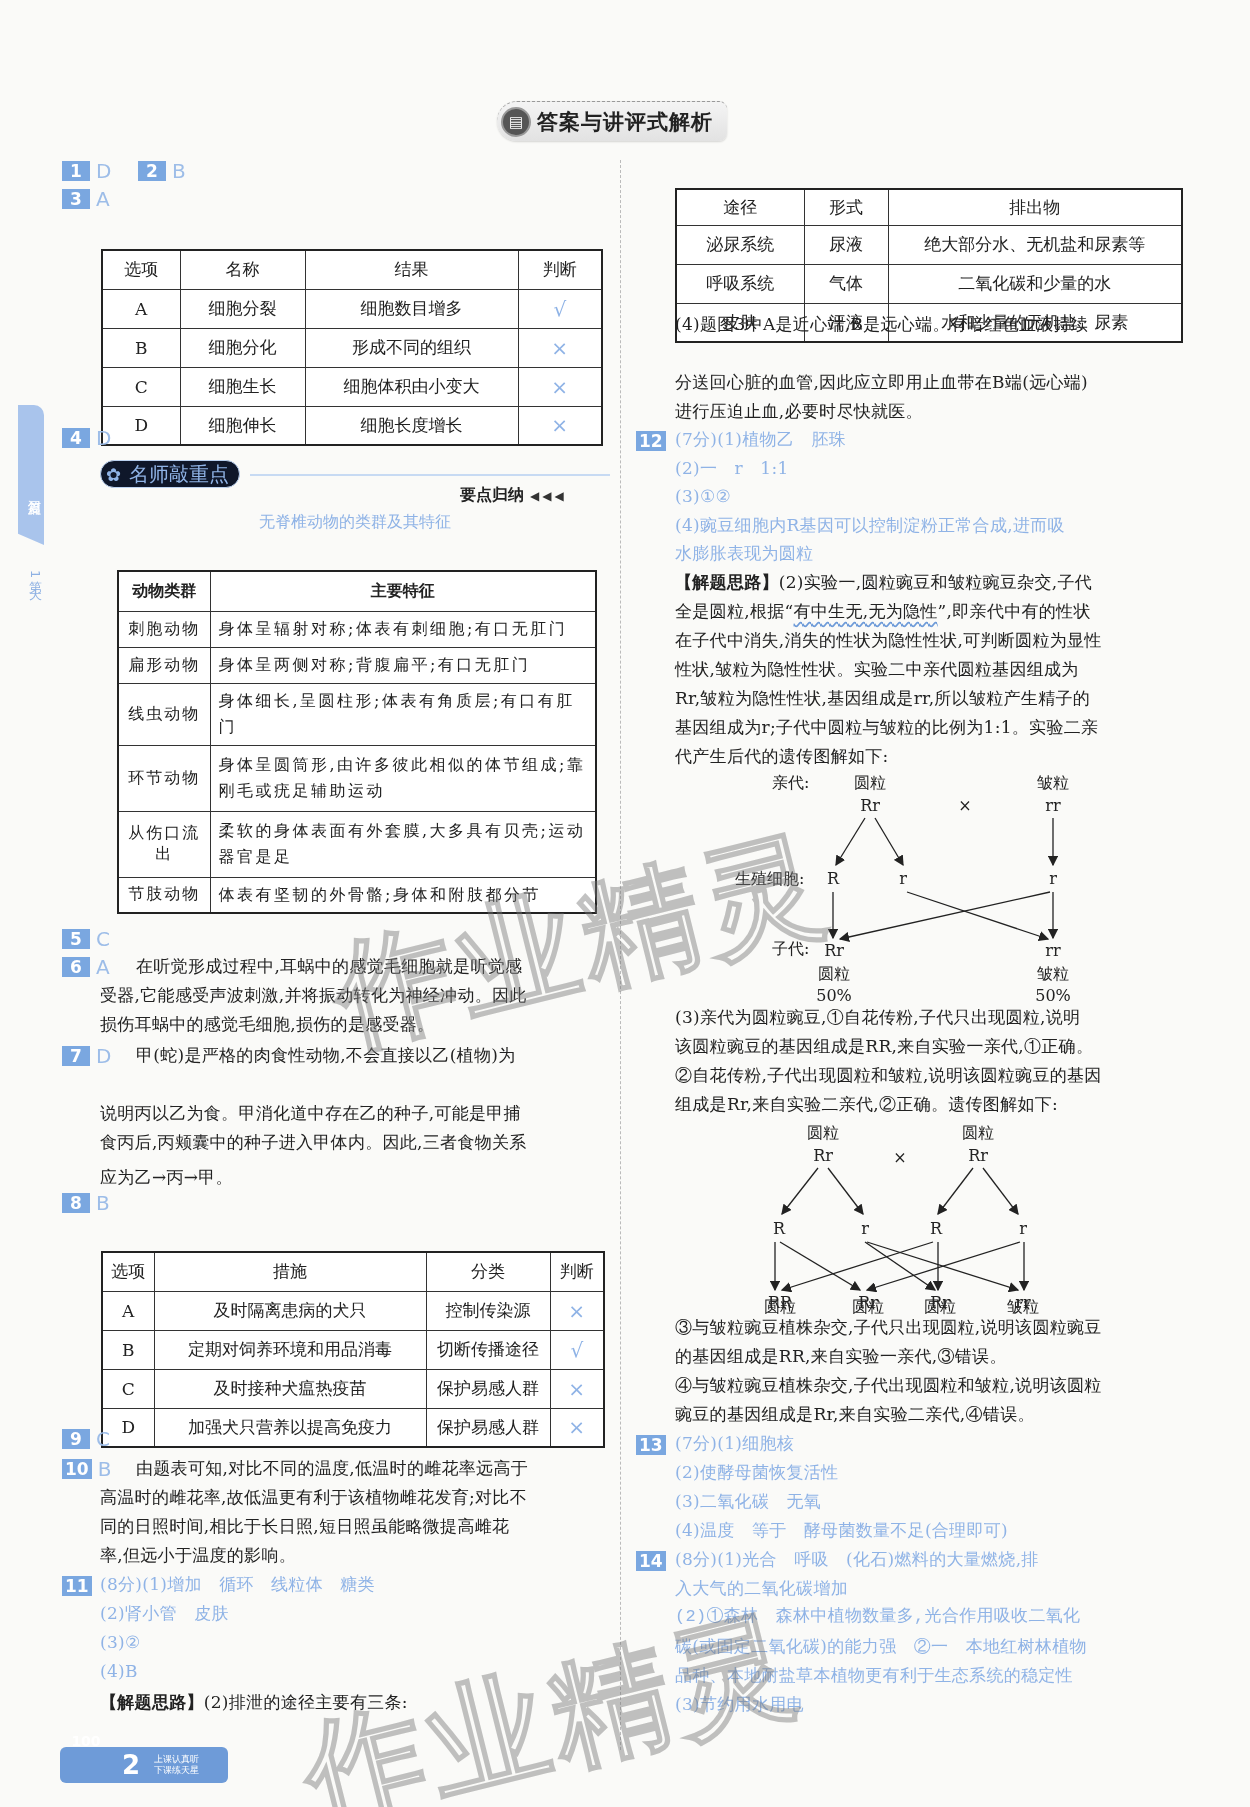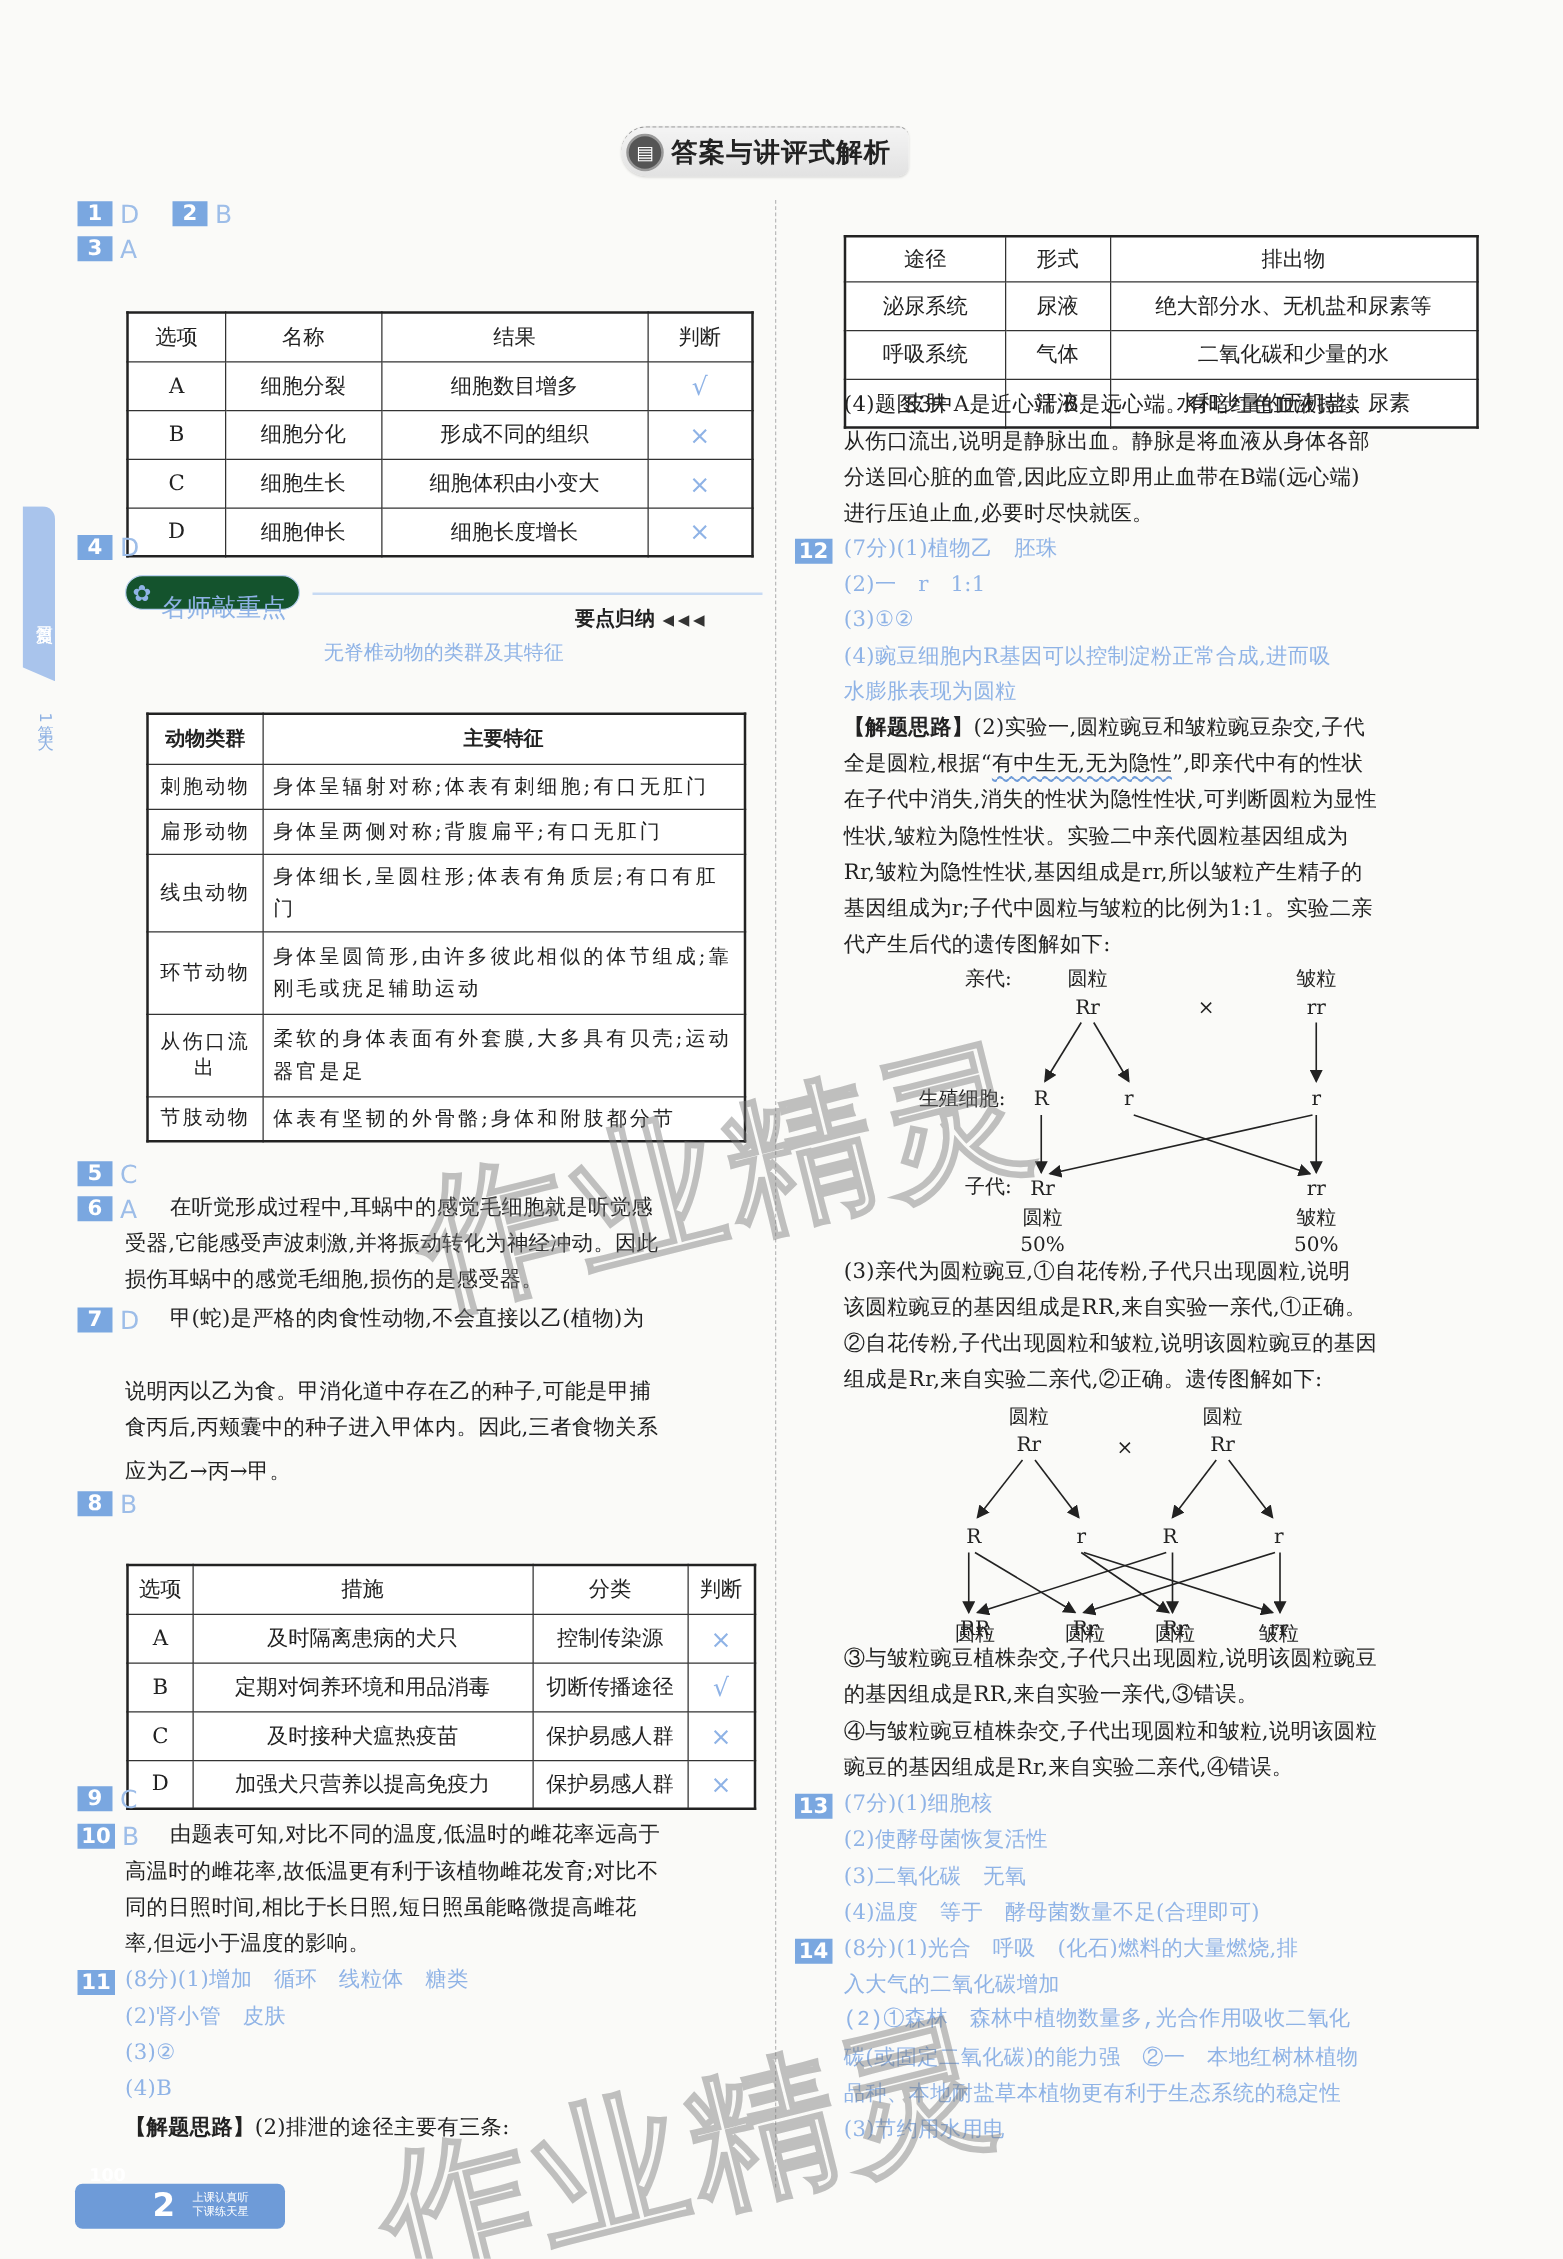--- a/index.html
+++ b/index.html
@@ -43,22 +43,22 @@
   table.grid { border: 2px solid #222; }
   .mark { color: #8fb3e6; font-family: "DejaVu Sans", sans-serif; font-size: 20px; }
 
   table.feat td { height: 36px; }
   table.feat td.left { text-align: center; width: 92px; font-size: 16px; letter-spacing: 2px; }
   table.feat td.right { text-align: left; font-size: 16px; letter-spacing: 2.5px; line-height: 26px; padding: 4px 8px; }
   table.feat th { font-family: "DejaVu Sans", sans-serif; font-weight: bold; font-size: 16px; height: 40px; }
 
   
   .keypoint { position: absolute; left: 100px; top: 460px; width: 510px; height: 30px; }
-  .keypoint .label { position: absolute; left: 0; top: 0; height: 28px; padding: 12px 10px 0 28px; border: 1px solid #bcd2f0;
-    border-radius: 14px; font-family: "DejaVu Sans", sans-serif; font-size: 20px; color: #8fb3e6; line-height: 26px; background: #14532d; }
+  .keypoint .label { position: absolute; left: 0; top: 0; height: 28px; padding: 0 10px 0 28px; border: 1px solid #bcd2f0;
+    border-radius: 14px; font-family: "DejaVu Sans", sans-serif; font-size: 20px; color: #8fb3e6; line-height: 26px; background: #0f172a; }
   .keypoint .flower { position: absolute; left: 6px; top: 4px; color: #8fb3e6; font-size: 18px; }
   .keypoint .line { position: absolute; left: 150px; top: 14px; right: 0; border-top: 2px solid #c7daf3; }
   .summary { position: absolute; left: 460px; top: 485px; font-family: "DejaVu Sans", sans-serif; font-weight: bold; font-size: 16px; color: #222; }
   .summary .arrows { color: #333; font-size: 12px; margin-left: 6px; letter-spacing: 3px; }
   .caption { position: absolute; left: 100px; width: 510px; text-align: center; top: 512px; font-family: "DejaVu Sans", sans-serif; font-size: 16px; color: #8fb3e6; }
 
   
   svg text { font-family: "DejaVu Serif", "Liberation Serif", serif; font-size: 16px; fill: #222; }
 
   
@@ -289,21 +289,20 @@
     </tr>
     <tr>
       <td style="height:37px">皮肤</td>
       <td>汗液</td>
       <td>水和少量的无机盐、尿素</td>
     </tr>
   </tbody>
     </table>
 
   <div class="para" style="left:675px; top:310px;">(4)题图3中A是近心端,B是远心端。有暗红色血液持续</div>
-  <div class="para" style="left:675px; top:339px;">从伤口流出,说明是静脉出血。静脉是将血液从身体各部</div>
   <div class="para" style="left:675px; top:368px;">分送回心脏的血管,因此应立即用止血带在B端(远心端)</div>
   <div class="para" style="left:675px; top:397px;">进行压迫止血,必要时尽快就医。</div>
 
   <div class="qrow" style="left:636px; top:428px;">
     <span class="qnum">12</span>
   </div>
   <div class="para blue" style="left:675px; top:425px;">(7分)(1)植物乙　胚珠</div>
   <div class="para blue" style="left:675px; top:454px;">(2)一　r　1:1</div>
   <div class="para blue" style="left:675px; top:482px;">(3)①②</div>
   <div class="para blue" style="left:675px; top:511px;">(4)豌豆细胞内R基因可以控制淀粉正常合成,进而吸</div>

